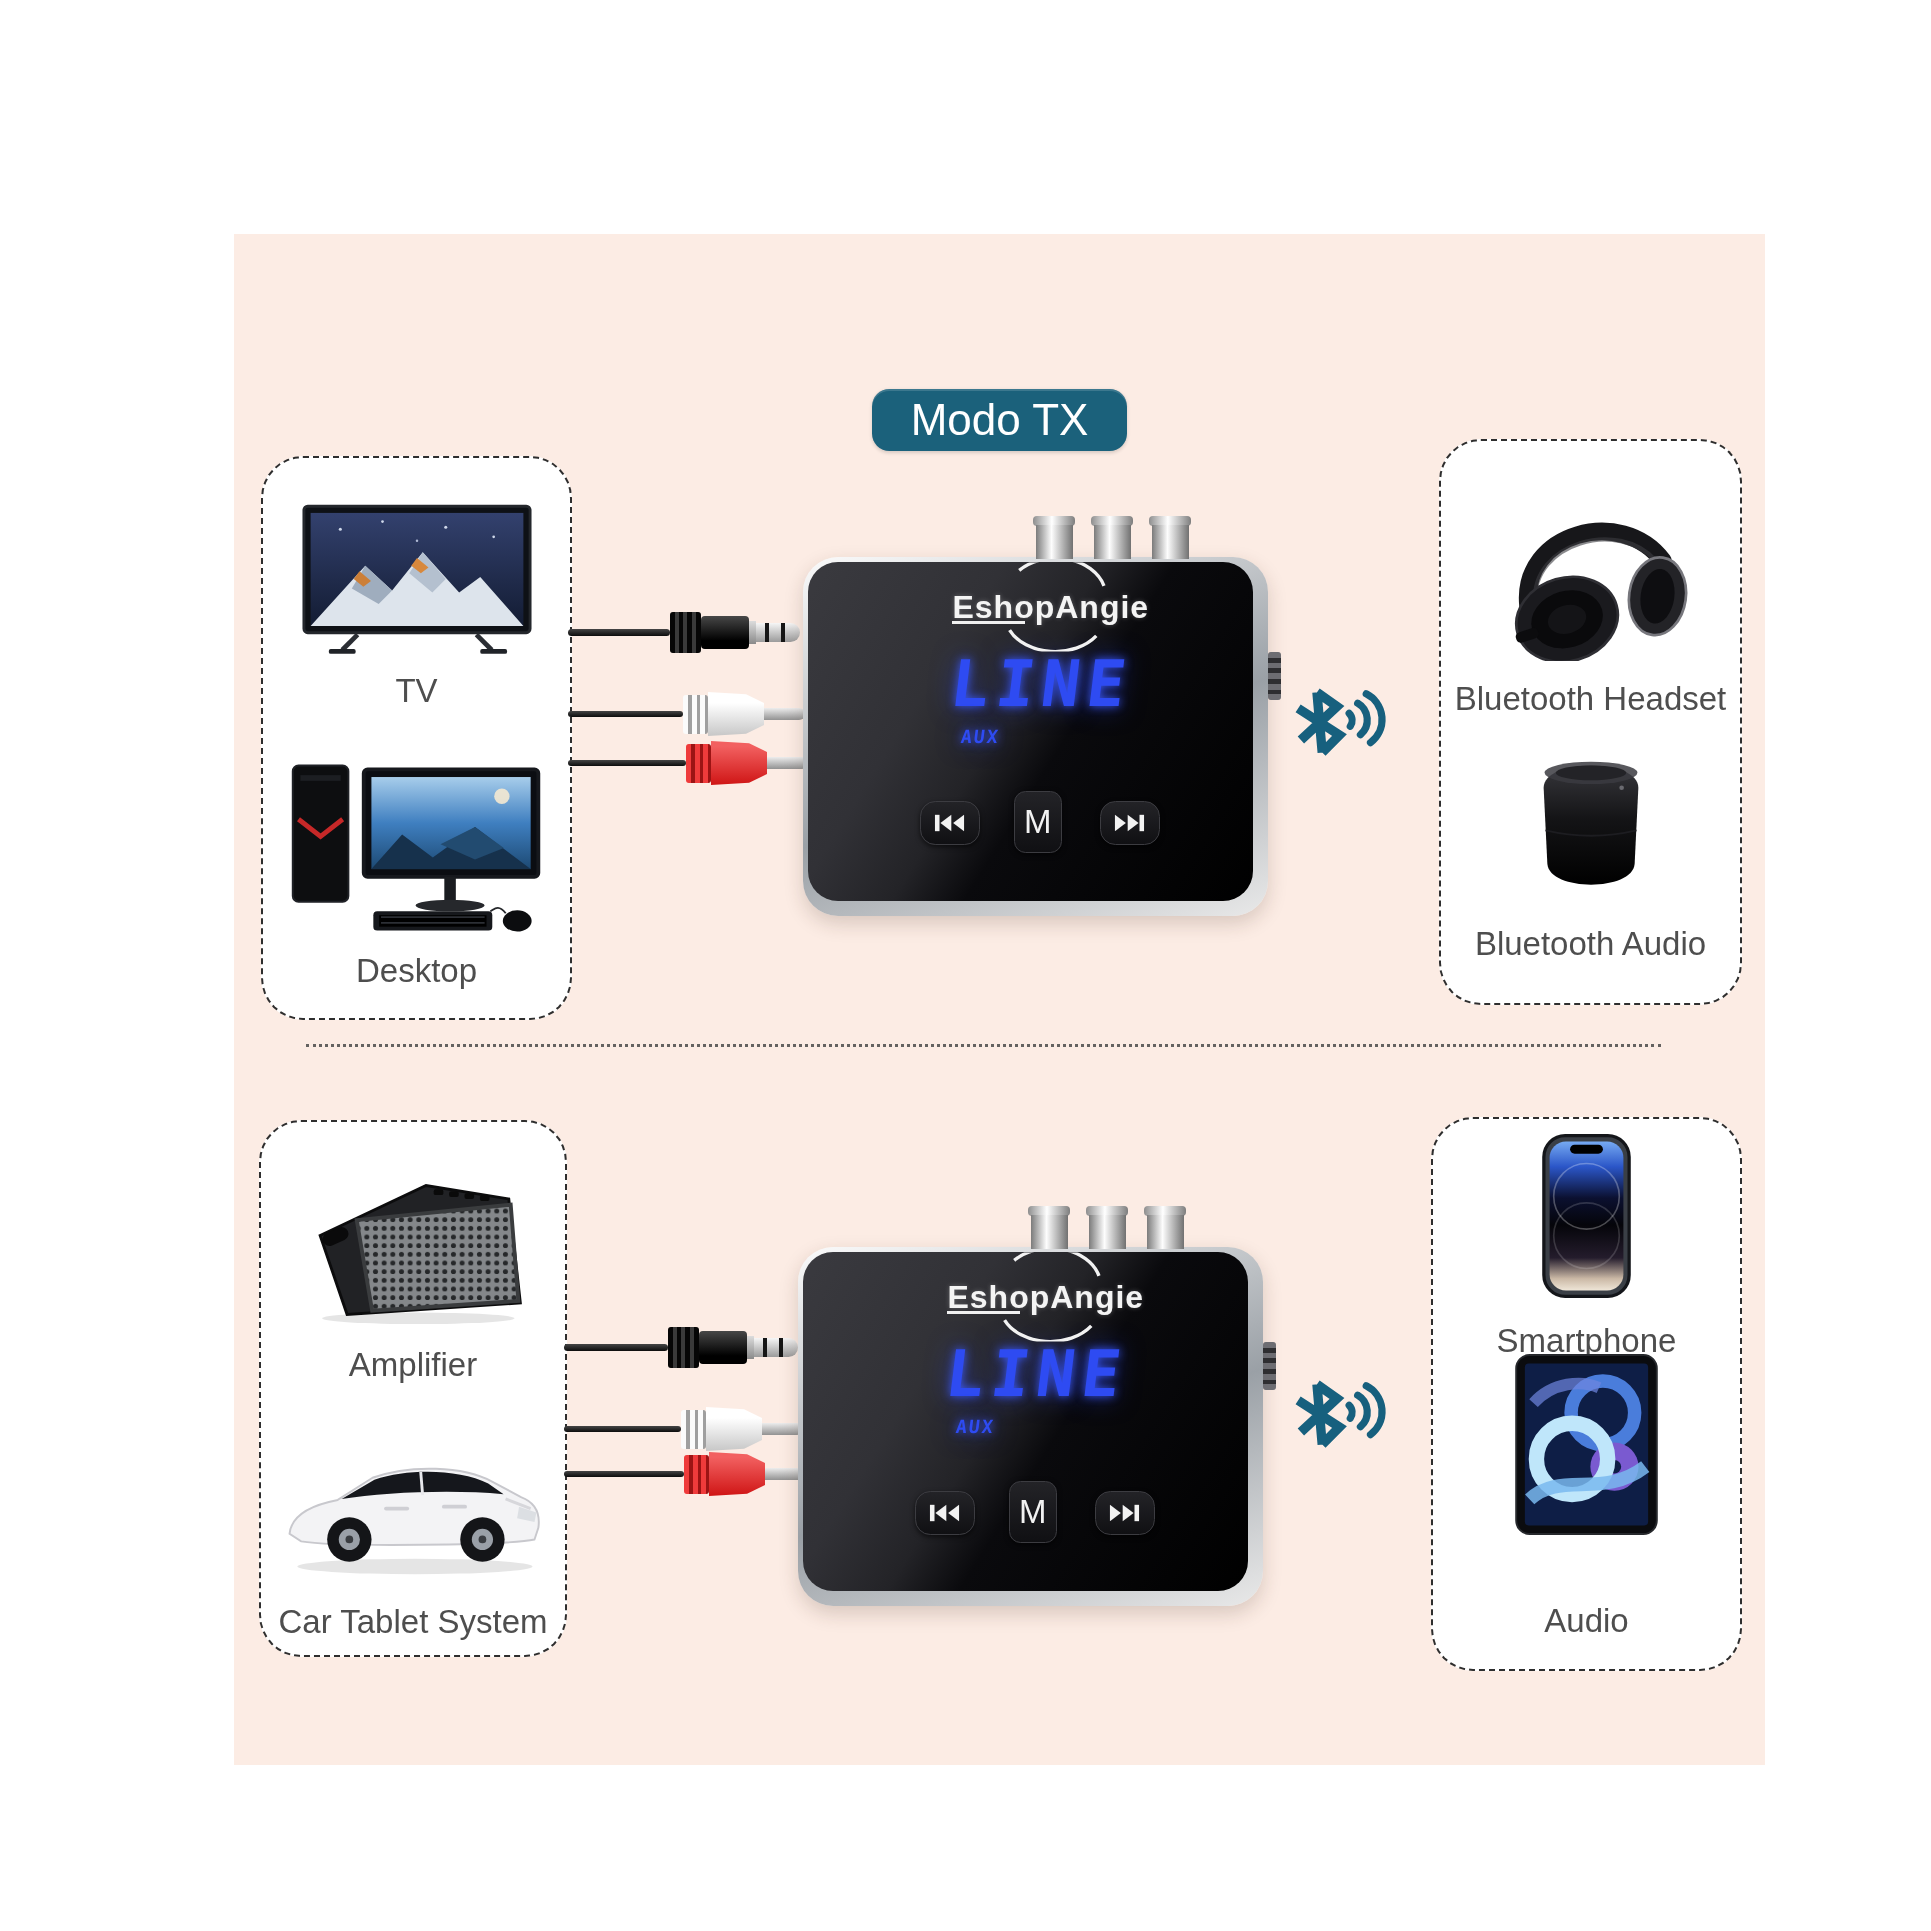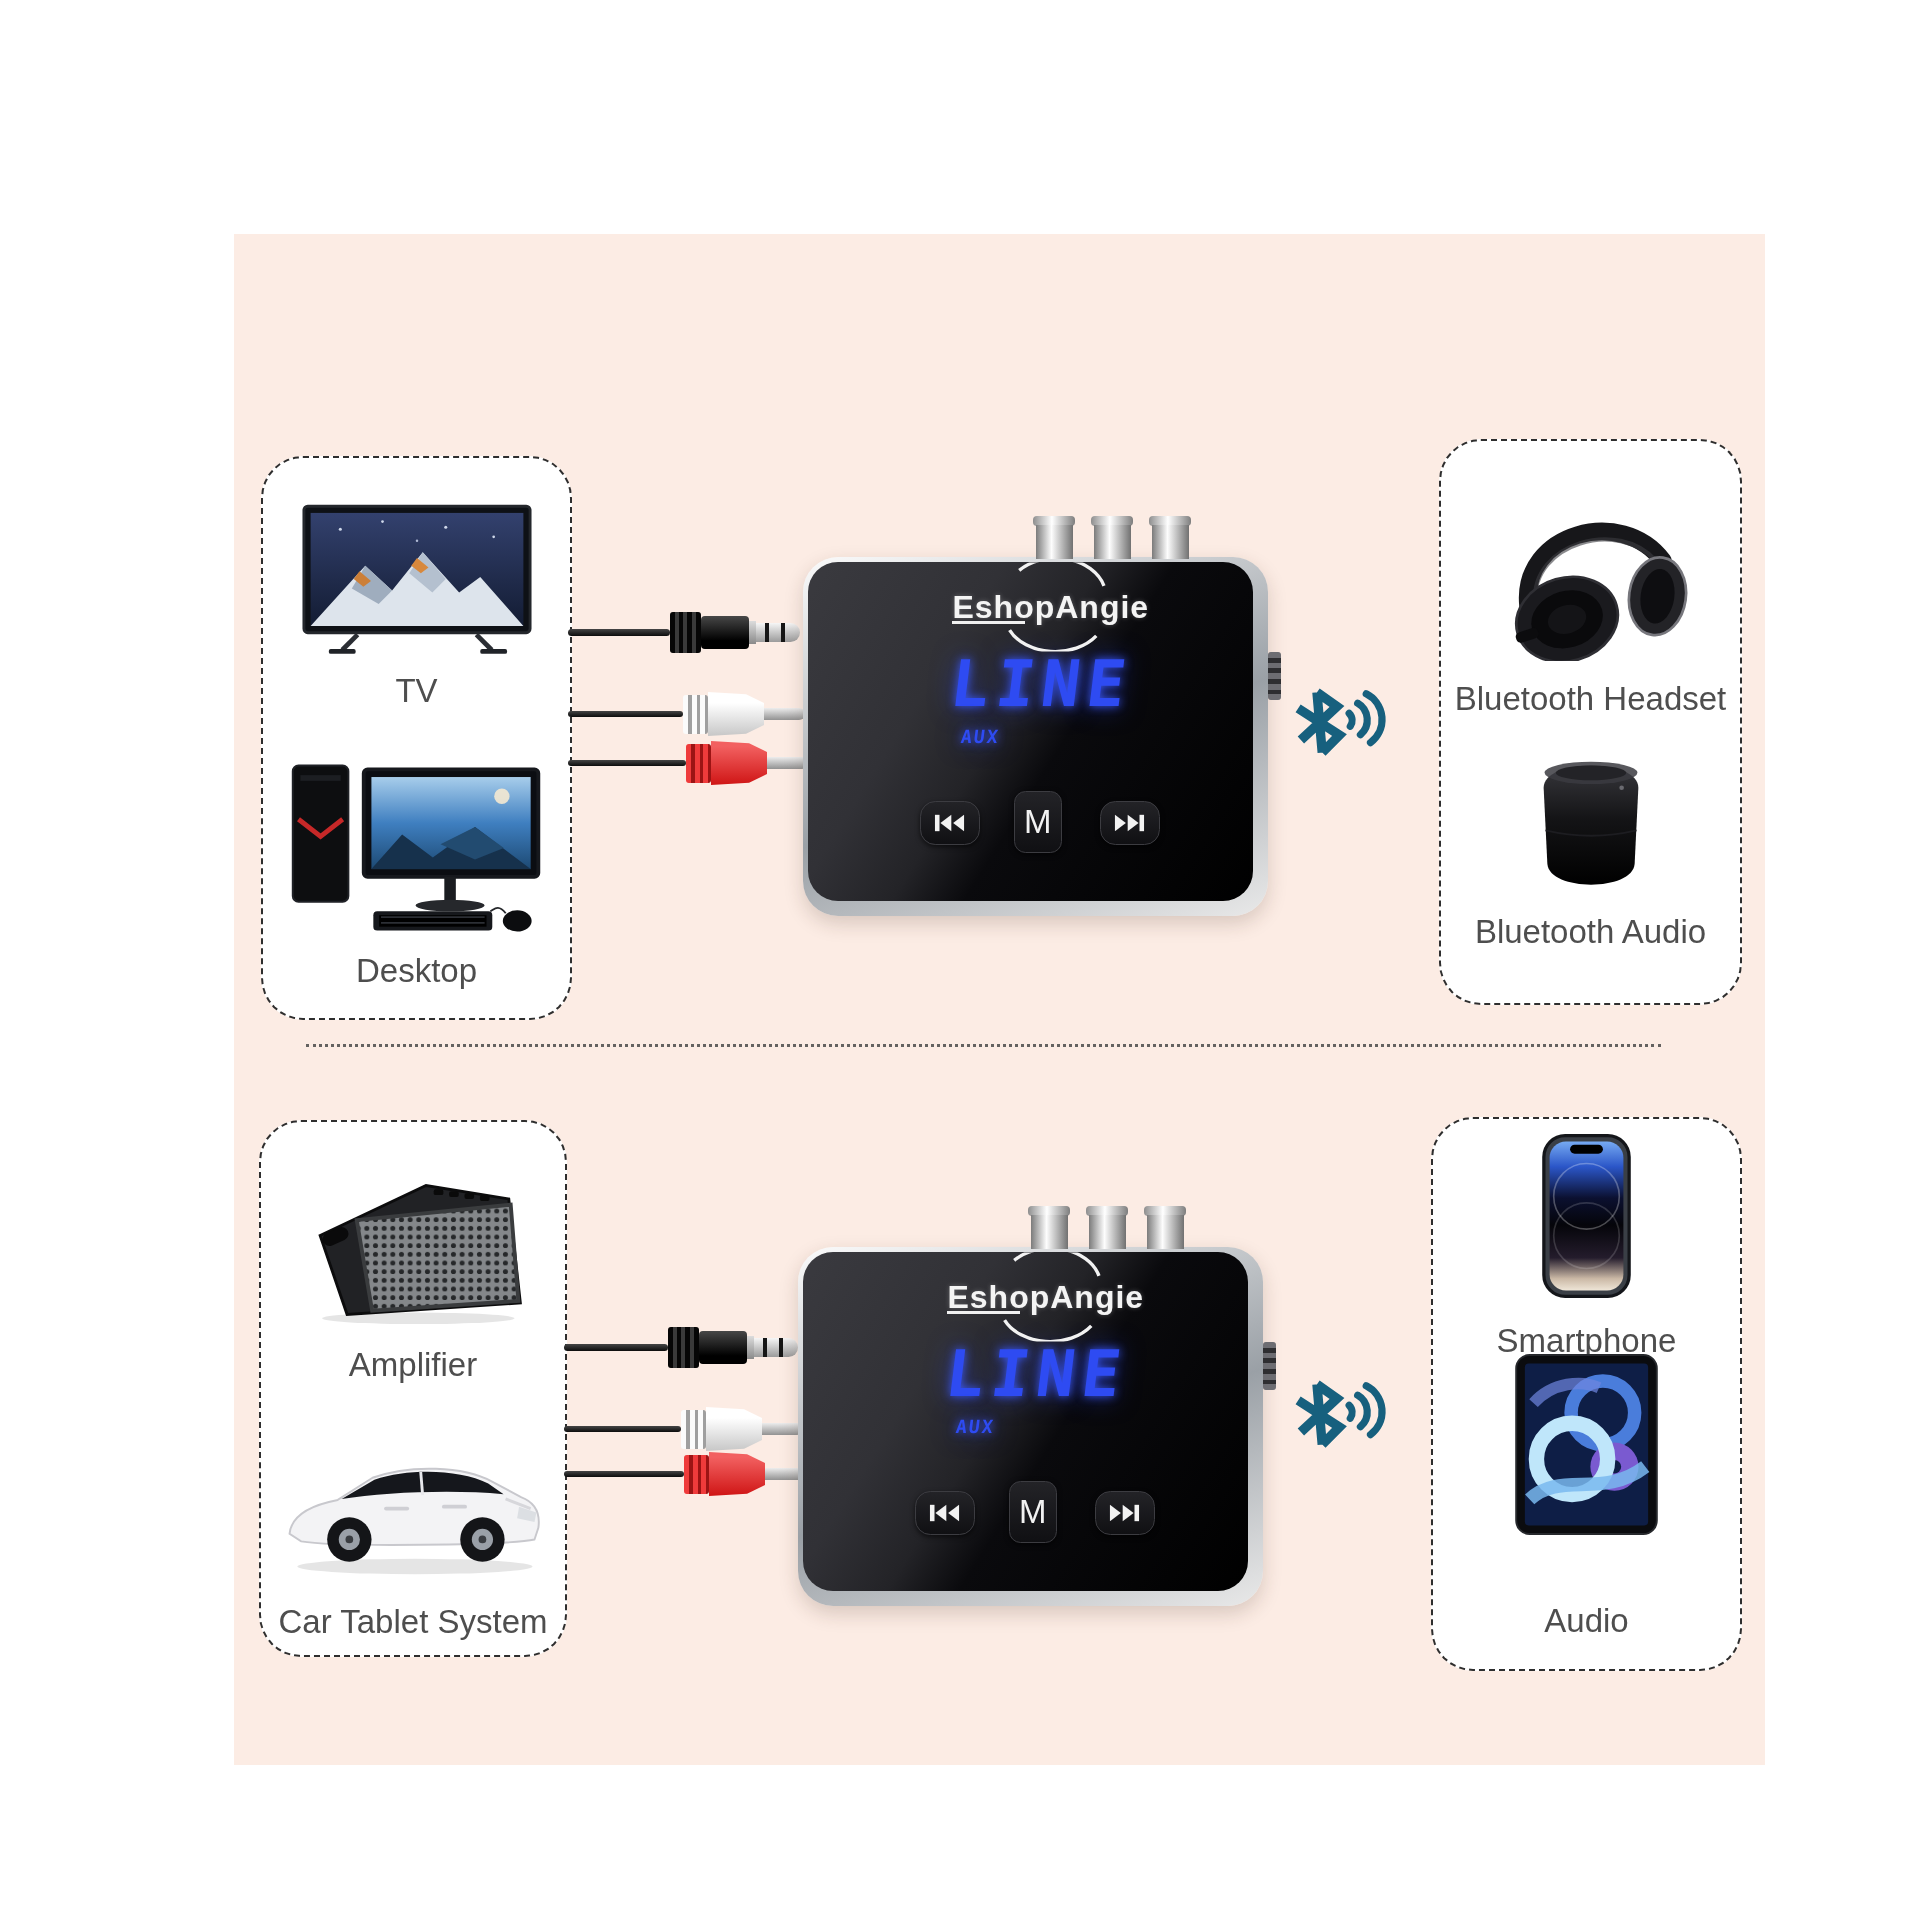--- a/index.html
+++ b/index.html
@@ -66,20 +66,23 @@
 
   .bt-icon{position:absolute;transform:rotate(-5deg);}
 </style>
 </head>
 <body>
 
 <div class="canvas">
   <div class="panel"></div>
 
 
+  <div class="badge" style="left:872px;top:389px;width:255px;height:62px">
+    <span>Modo TX</span>
+  </div>
 
   <div class="dashed-box" style="left:261px;top:456px;width:307px;height:560px">
     <div class="imgwrap" style="left:39px;top:41px">
       <svg width="230" height="162" viewBox="0 0 240 158">
         <defs>
           <linearGradient id="tvsky" x1="0" y1="0" x2="0" y2="1">
             <stop offset="0" stop-color="#33416e"></stop>
               <stop offset="1" stop-color="#131c33"></stop>
           </linearGradient>
         </defs>
@@ -252,21 +255,21 @@
               <stop offset="1" stop-color="#000"></stop>
           </linearGradient>
         </defs>
         <path d="M14 46 C14 14 116 14 116 46 L112 128 C110 158 20 158 18 128 Z" fill="url(#spk)"></path>
         <ellipse cx="65" cy="30" rx="50" ry="12" fill="#3b3b41" opacity=".85"></ellipse>
         <ellipse cx="65" cy="30" rx="38" ry="8" fill="#232327"></ellipse>
         <path d="M16 92 C50 100 80 100 114 92" stroke="#1d1d21" stroke-width="2" fill="none"></path>
         <circle cx="98" cy="46" r="2.5" fill="#6a6a70"></circle>
       </svg>
     </div>
-    <div class="label" style="top:472px">Bluetooth Audio</div>
+    <div class="label" style="top:484px">Bluetooth Audio</div>
   </div>
 
   <div class="divider" style="left:306px;top:1044px;width:1355px"></div>
 
 
   <div class="dashed-box" style="left:259px;top:1120px;width:304px;height:533px">
     <div class="imgwrap" style="left:32px;top:50px">
       <svg width="241" height="154" viewBox="0 0 250 160">
         <defs>
           <pattern id="mesh" width="9" height="9" patternUnits="userSpaceOnUse">

